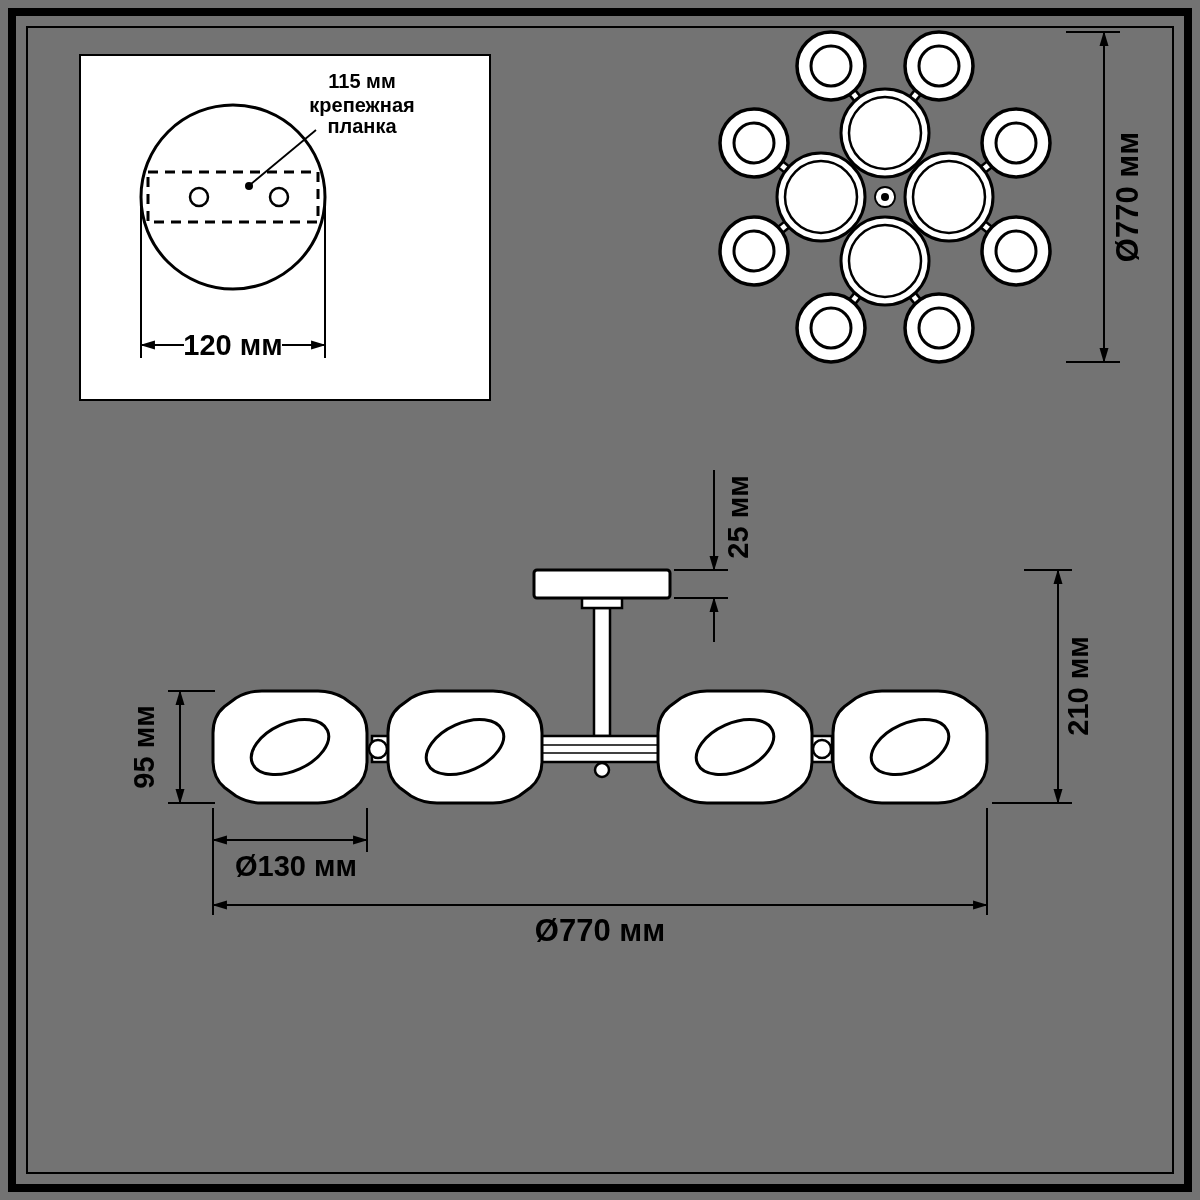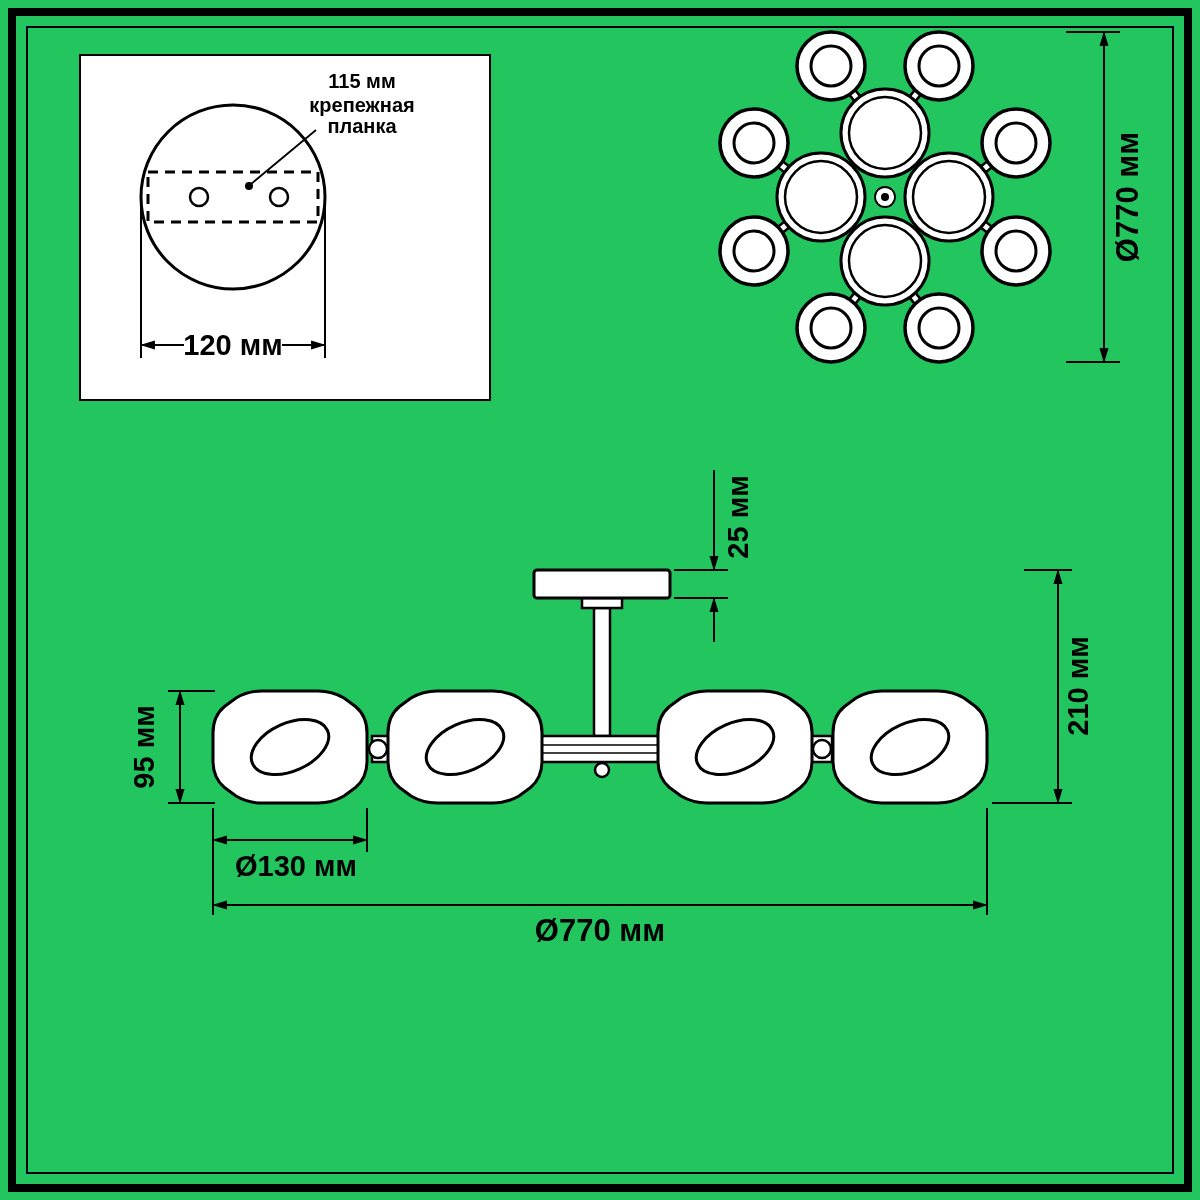--- a/index.html
+++ b/index.html
@@ -1,16 +1,16 @@
 <!DOCTYPE html>
 <html><head>
 <meta charset="utf-8">
 <style>
   html,body{margin:0;padding:0;width:1200px;height:1200px;background:#fff;}
-  .canvas{position:relative;width:1200px;height:1200px;background:#22c55e;overflow:hidden;}
+  .canvas{position:relative;width:1200px;height:1200px;background:#737373;overflow:hidden;}
   .frame-outer{position:absolute;inset:8px;border:8px solid #000;pointer-events:none;}
   .frame-inner{position:absolute;inset:26px;border:2px solid #000;pointer-events:none;}
   svg{position:absolute;left:0;top:0;}
   text{font-family:"Liberation Sans","DejaVu Sans",sans-serif;fill:#000;}
   .lbl-sm{font-size:20px;font-weight:700;}
   .lbl-dim{font-size:29px;font-weight:600;}
   .lbl-dim-lg{font-size:31px;font-weight:600;}
 </style>
 </head>
 <body>

